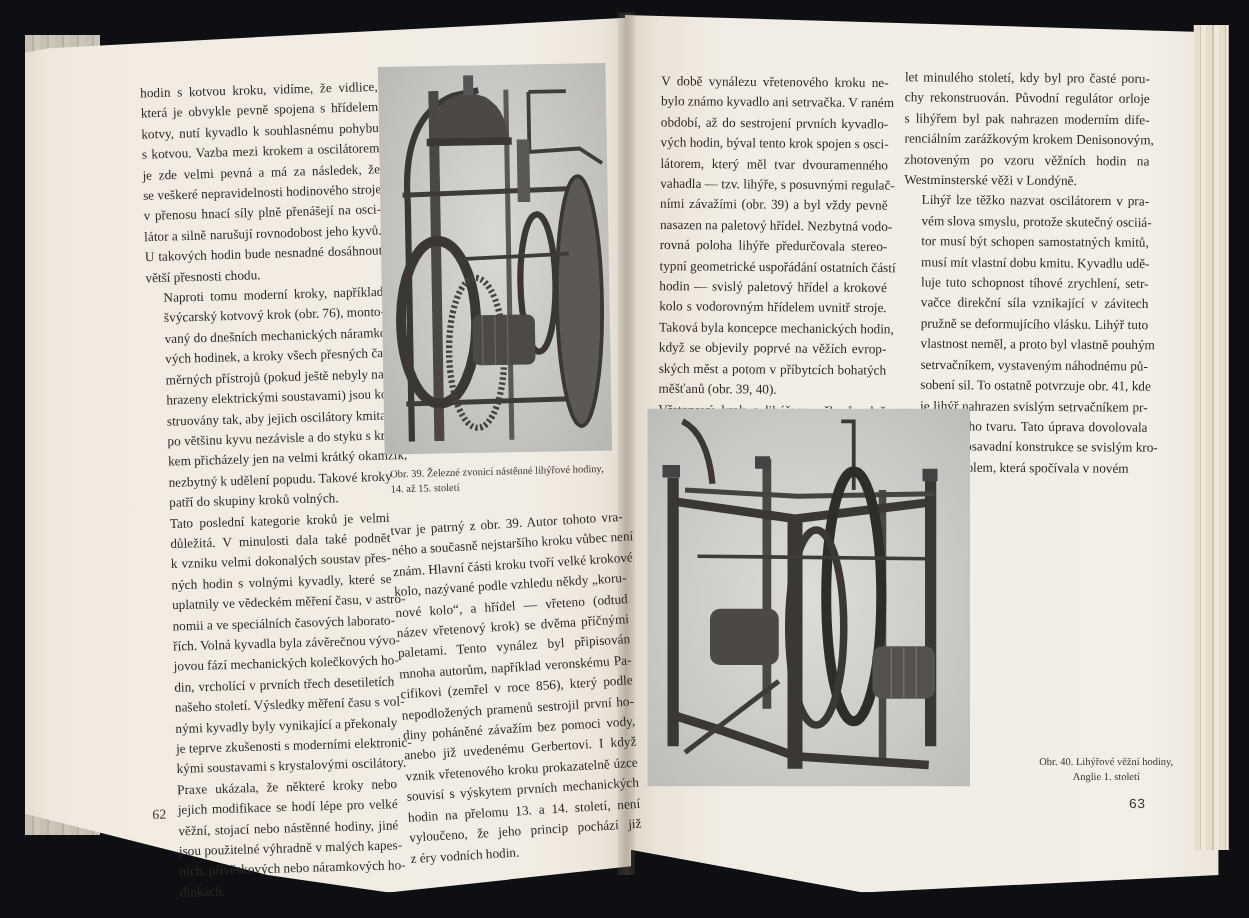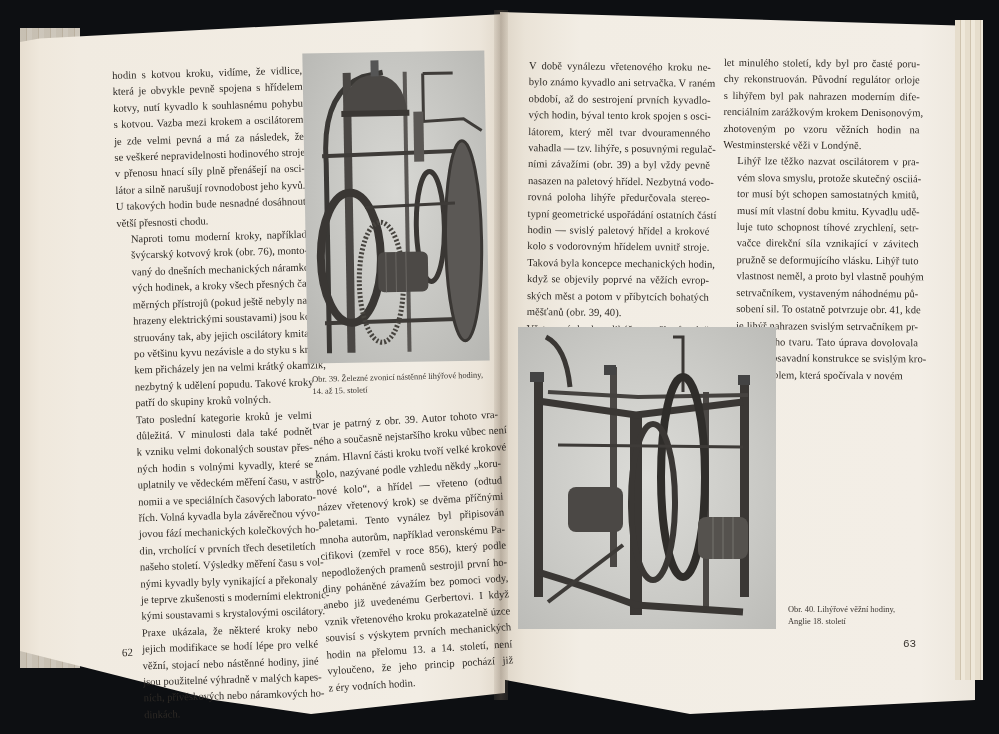--- a/index.html
+++ b/index.html
@@ -54,21 +54,21 @@
   
   .figure { position: absolute; background: #c9c9c6; overflow: hidden; }
   .fig39 { left: 305px; top: 52px; width: 182px; height: 310px; transform: rotate(-1deg);
     background: radial-gradient(ellipse at 50% 45%, #d8d8d4 0%, #c4c4c0 60%, #b6b6b2 100%); }
   .fig40 { left: 518px; top: 327px; width: 258px; height: 302px;
     background: radial-gradient(ellipse at 50% 50%, #dcdcd8 0%, #cacac6 60%, #bcbcb8 100%); }
   .figure svg { position: absolute; left: 0; top: 0; width: 100%; height: 100%; }
 
   .caption { position: absolute; font-size: 8.4px; line-height: 12px; color: #3a3530; }
   .cap39 { left: 312px; top: 374px; width: 190px; transform: rotate(-1.5deg); transform-origin: left top; }
-  .cap40 { left: 788px; top: 604px; width: 150px; }
+  .cap40 { left: 810px; top: 604px; width: 150px; text-align: center; }
 </style>
 </head>
 <body>
 
 <div class="book">
   <div class="left-edges"></div>
   <div class="page-left"></div>
   <div class="page-right"></div>
   <div class="right-edges"></div>
   <div class="gutter"></div>
@@ -267,17 +267,17 @@
       <line x1="195" y1="190" x2="195" y2="232" stroke="#77746f" stroke-width="1"></line>
       <line x1="205" y1="190" x2="205" y2="232" stroke="#77746f" stroke-width="1"></line>
       <line x1="215" y1="190" x2="215" y2="232" stroke="#77746f" stroke-width="1"></line>
 
       <line x1="40" y1="118" x2="225" y2="120" stroke="#3e3b38" stroke-width="3"></line>
       <line x1="30" y1="275" x2="105" y2="218" stroke="#3e3b38" stroke-width="4"></line>
     </svg>
   </div>
   <div class="caption cap40">
     <div>Obr. 40. Lihýřové věžní hodiny,</div>
-    <div>Anglie 18. století</div>
+    <div>Anglie 1. století</div>
   </div>
 
   <div class="page-number" style="left:903px; top:638px;font-family:Liberation Mono, monospace;">63</div>
 </div>
 
 </body></html>

